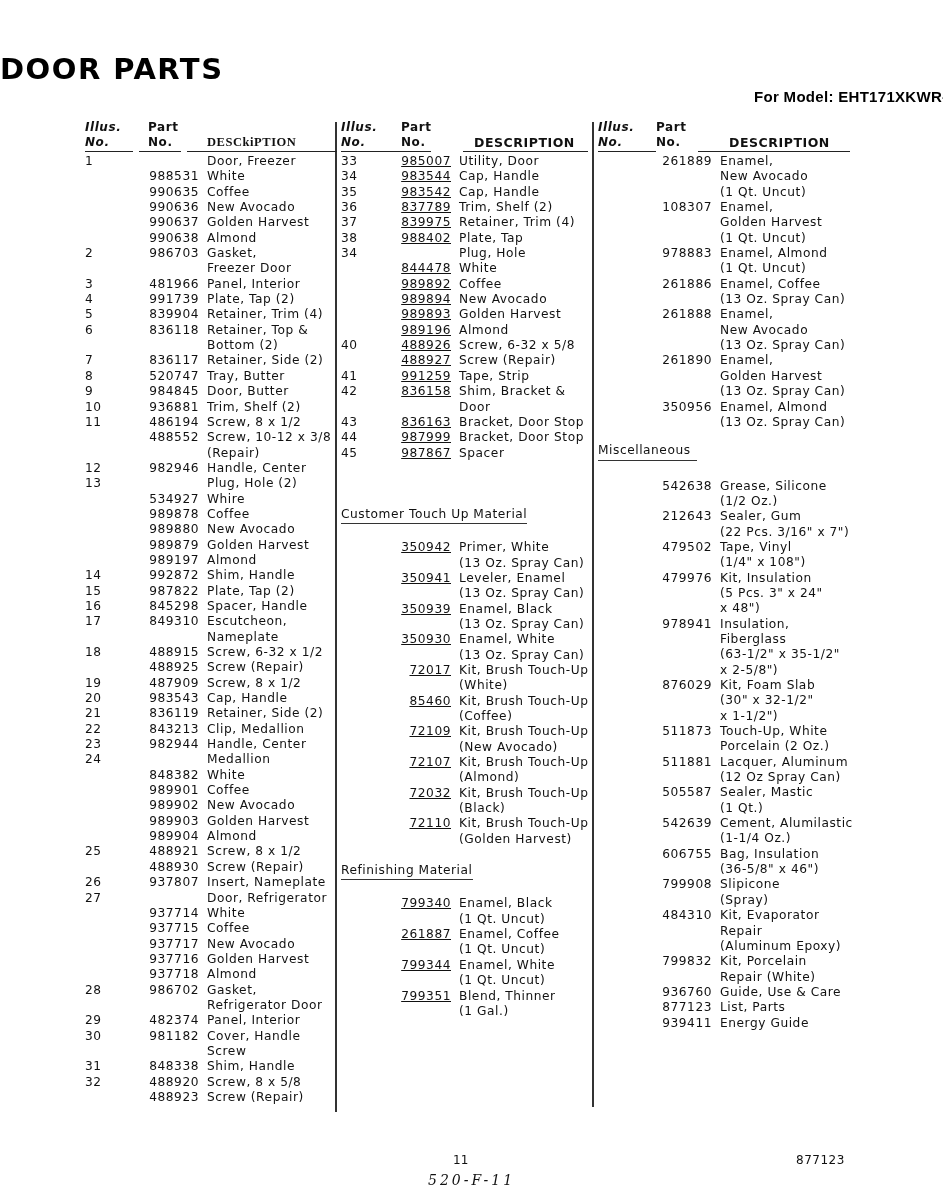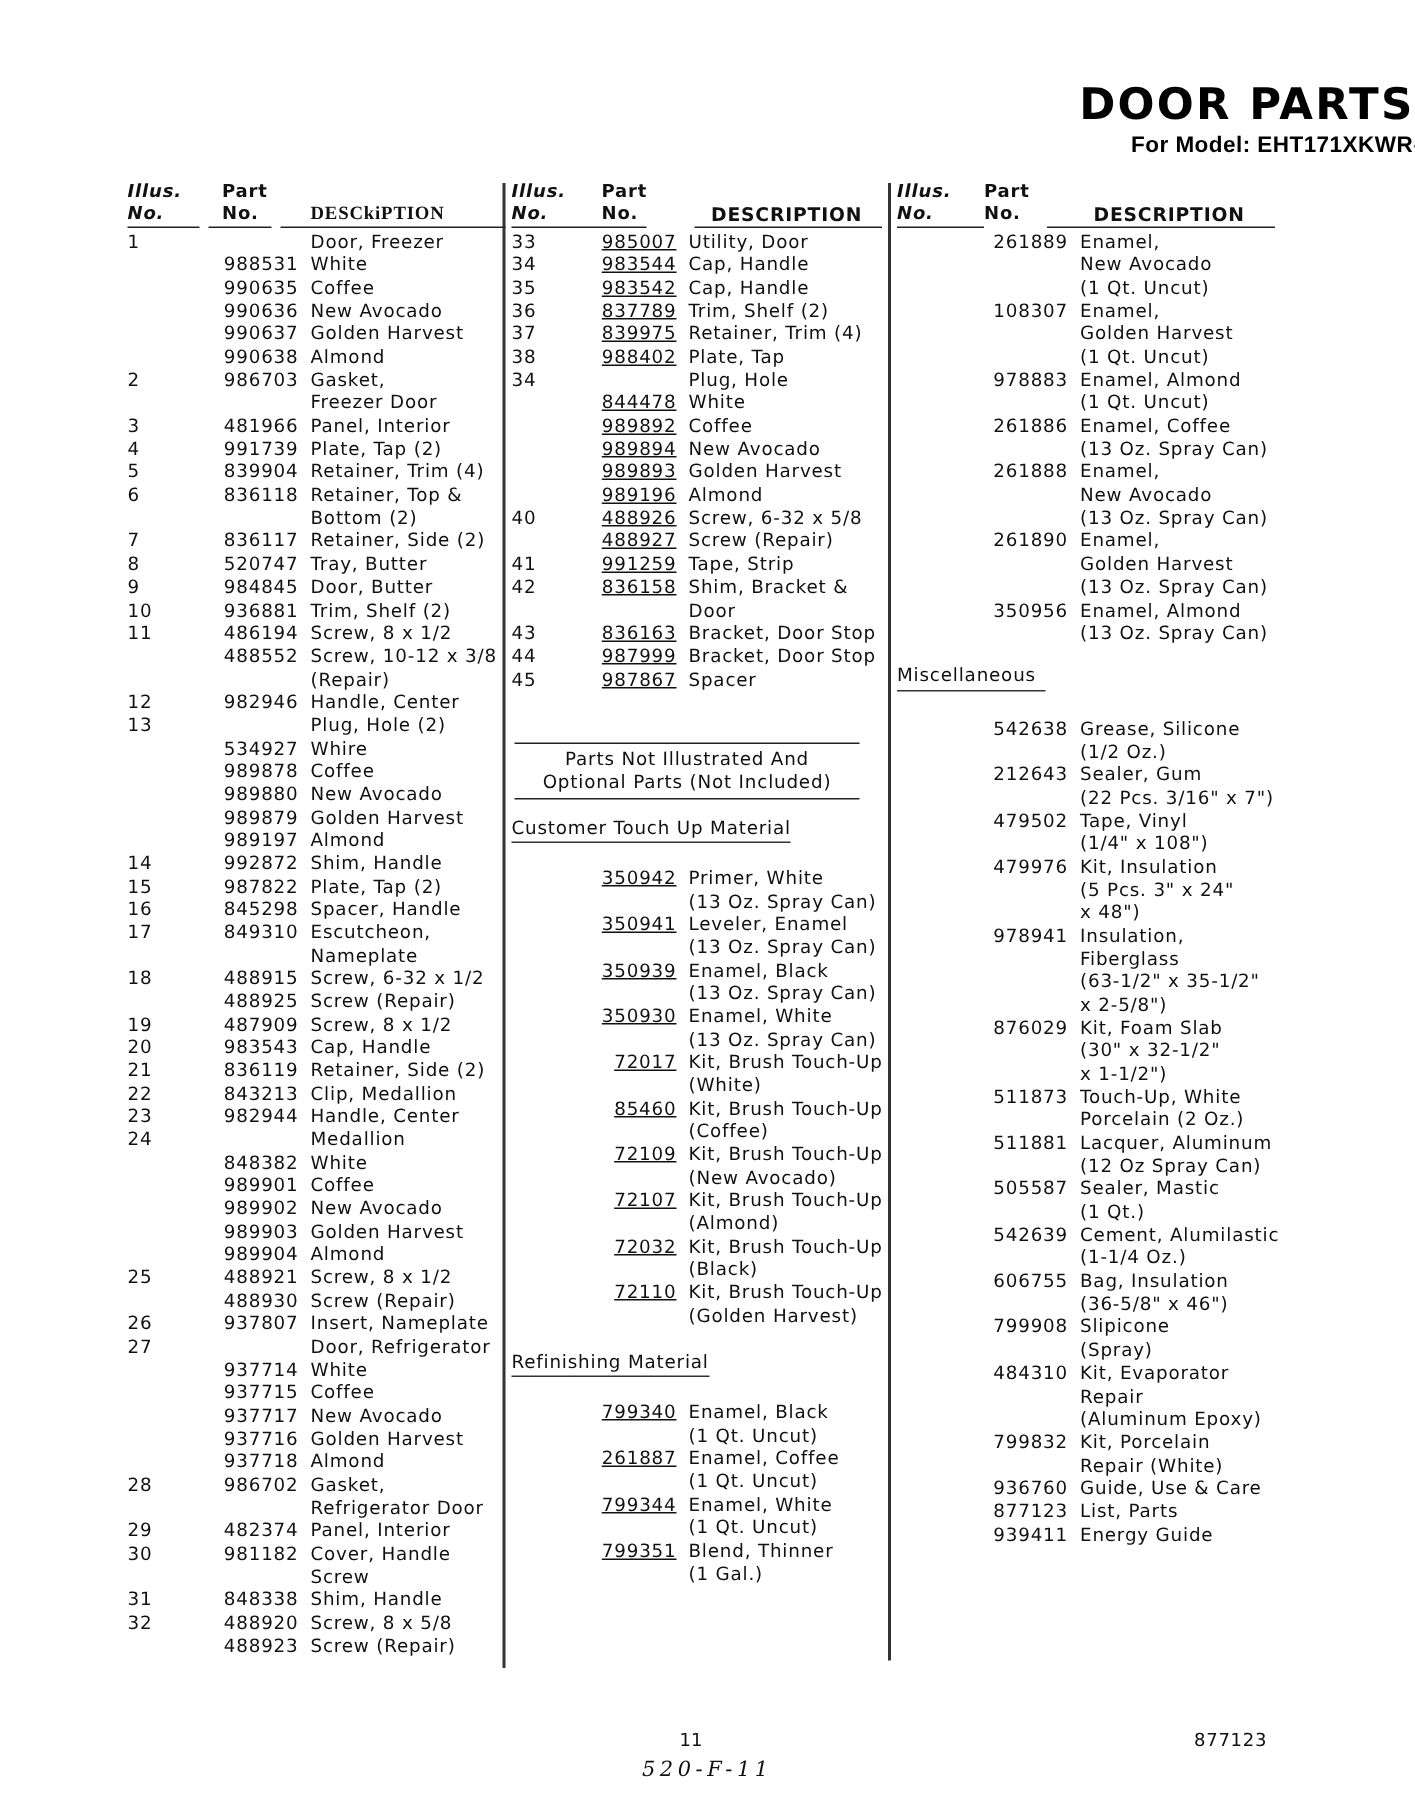--- a/index.html
+++ b/index.html
@@ -5,21 +5,21 @@
   * { box-sizing: border-box; margin: 0; padding: 0; }
   html, body { width: 943px; height: 1200px; background: #ffffff; }
   body {
     position: relative;
     font-family: "DejaVu Sans", sans-serif;
     color: #111;
     overflow: hidden;
   }
   .title {
     position: absolute; left: 0; width: 943px; top: 52px;
-    text-align: right; font-size: 29px; font-weight: bold;
+    text-align: left; font-size: 29px; font-weight: bold;
     letter-spacing: 1.5px; color: #000;
   }
   .subtitle {
     position: absolute; left: 13px; width: 943px; top: 88px;
     text-align: right; font-size: 15px; font-weight: bold;
     font-family: "Liberation Sans", sans-serif; color: #000;
     letter-spacing: 0.3px;
   }
   .col {
     position: absolute; top: 118px;
@@ -509,24 +509,20 @@
         <span class="pn">987999</span>
         <span class="ds">Bracket, Door Stop</span>
       </div>
       <div class="row">
         <span class="il">45</span>
         <span class="pn">987867</span>
         <span class="ds">Spacer</span>
       </div>
     </div>
   <div style="height:34px;"></div>
-  <div class="notice">
-    <div>Parts Not Illustrated And</div>
-    <div>Optional Parts (Not Included)</div>
-  </div>
   <div style="height:12px;"></div>
   <div class="sect">Customer Touch Up Material</div>
   <div style="height:16px;"></div>
   <div id="c2touch">
       <div class="row">
         <span class="il"></span>
         <span class="pn">350942</span>
         <span class="ds">Primer, White</span>
       </div>
       <div class="row">

